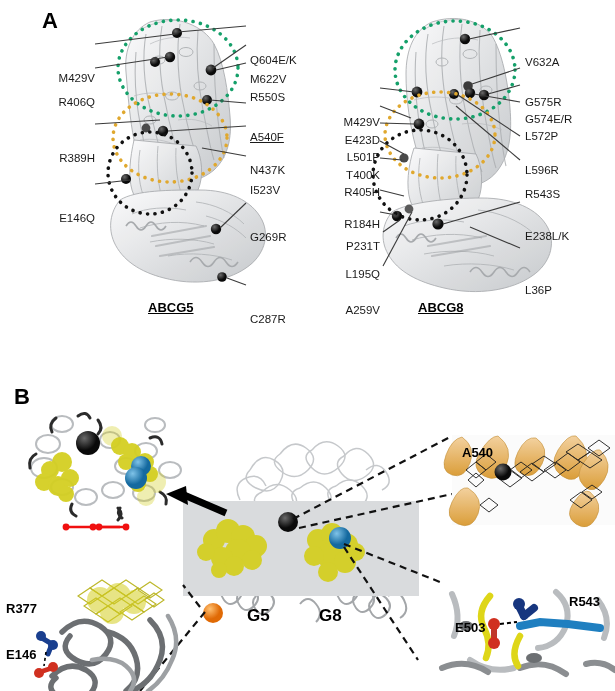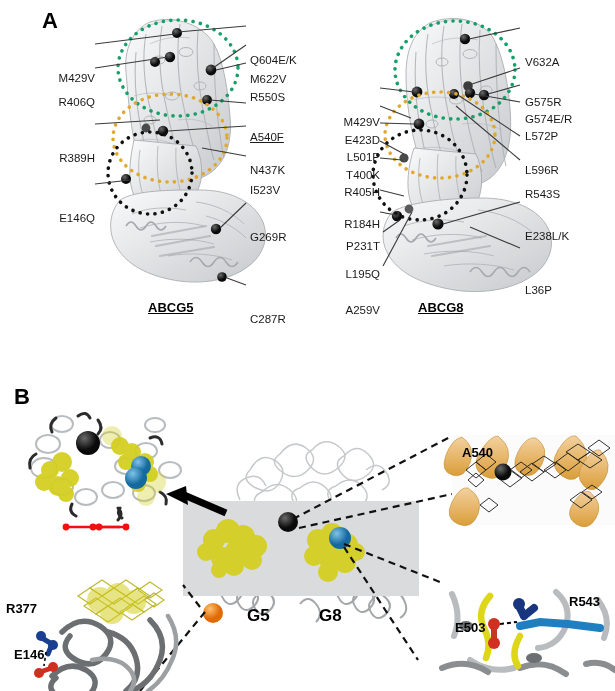--- a/index.html
+++ b/index.html
@@ -525,20 +525,20 @@
       <path d="M500 624 L517 622" stroke="#000" stroke-width="2" stroke-dasharray="4 3" fill="none"></path>
       <g fill="#6c6f72">
         <ellipse cx="466" cy="626" rx="7" ry="5"></ellipse>
         <ellipse cx="534" cy="658" rx="8" ry="5"></ellipse>
       </g>
     </g>
   </svg>
 
   <div class="bold-lbl" style="left:462px;top:445px;">A540</div>
   <div class="bold-lbl" style="left:6px;top:601px;">R377</div>
-  <div class="bold-lbl" style="left:14px;top:647px;">E146</div>
+  <div class="bold-lbl" style="left:6px;top:647px;">E146</div>
   <div class="bold-lbl" style="left:455px;top:620px;">E503</div>
   <div class="bold-lbl" style="left:527px;top:594px;margin-left:42px;">R543</div>
 
   <div class="gname" style="left:247px;top:606px;">G5</div>
   <div class="gname" style="left:319px;top:606px;">G8</div>
 
 </div>
 
 </body></html>

